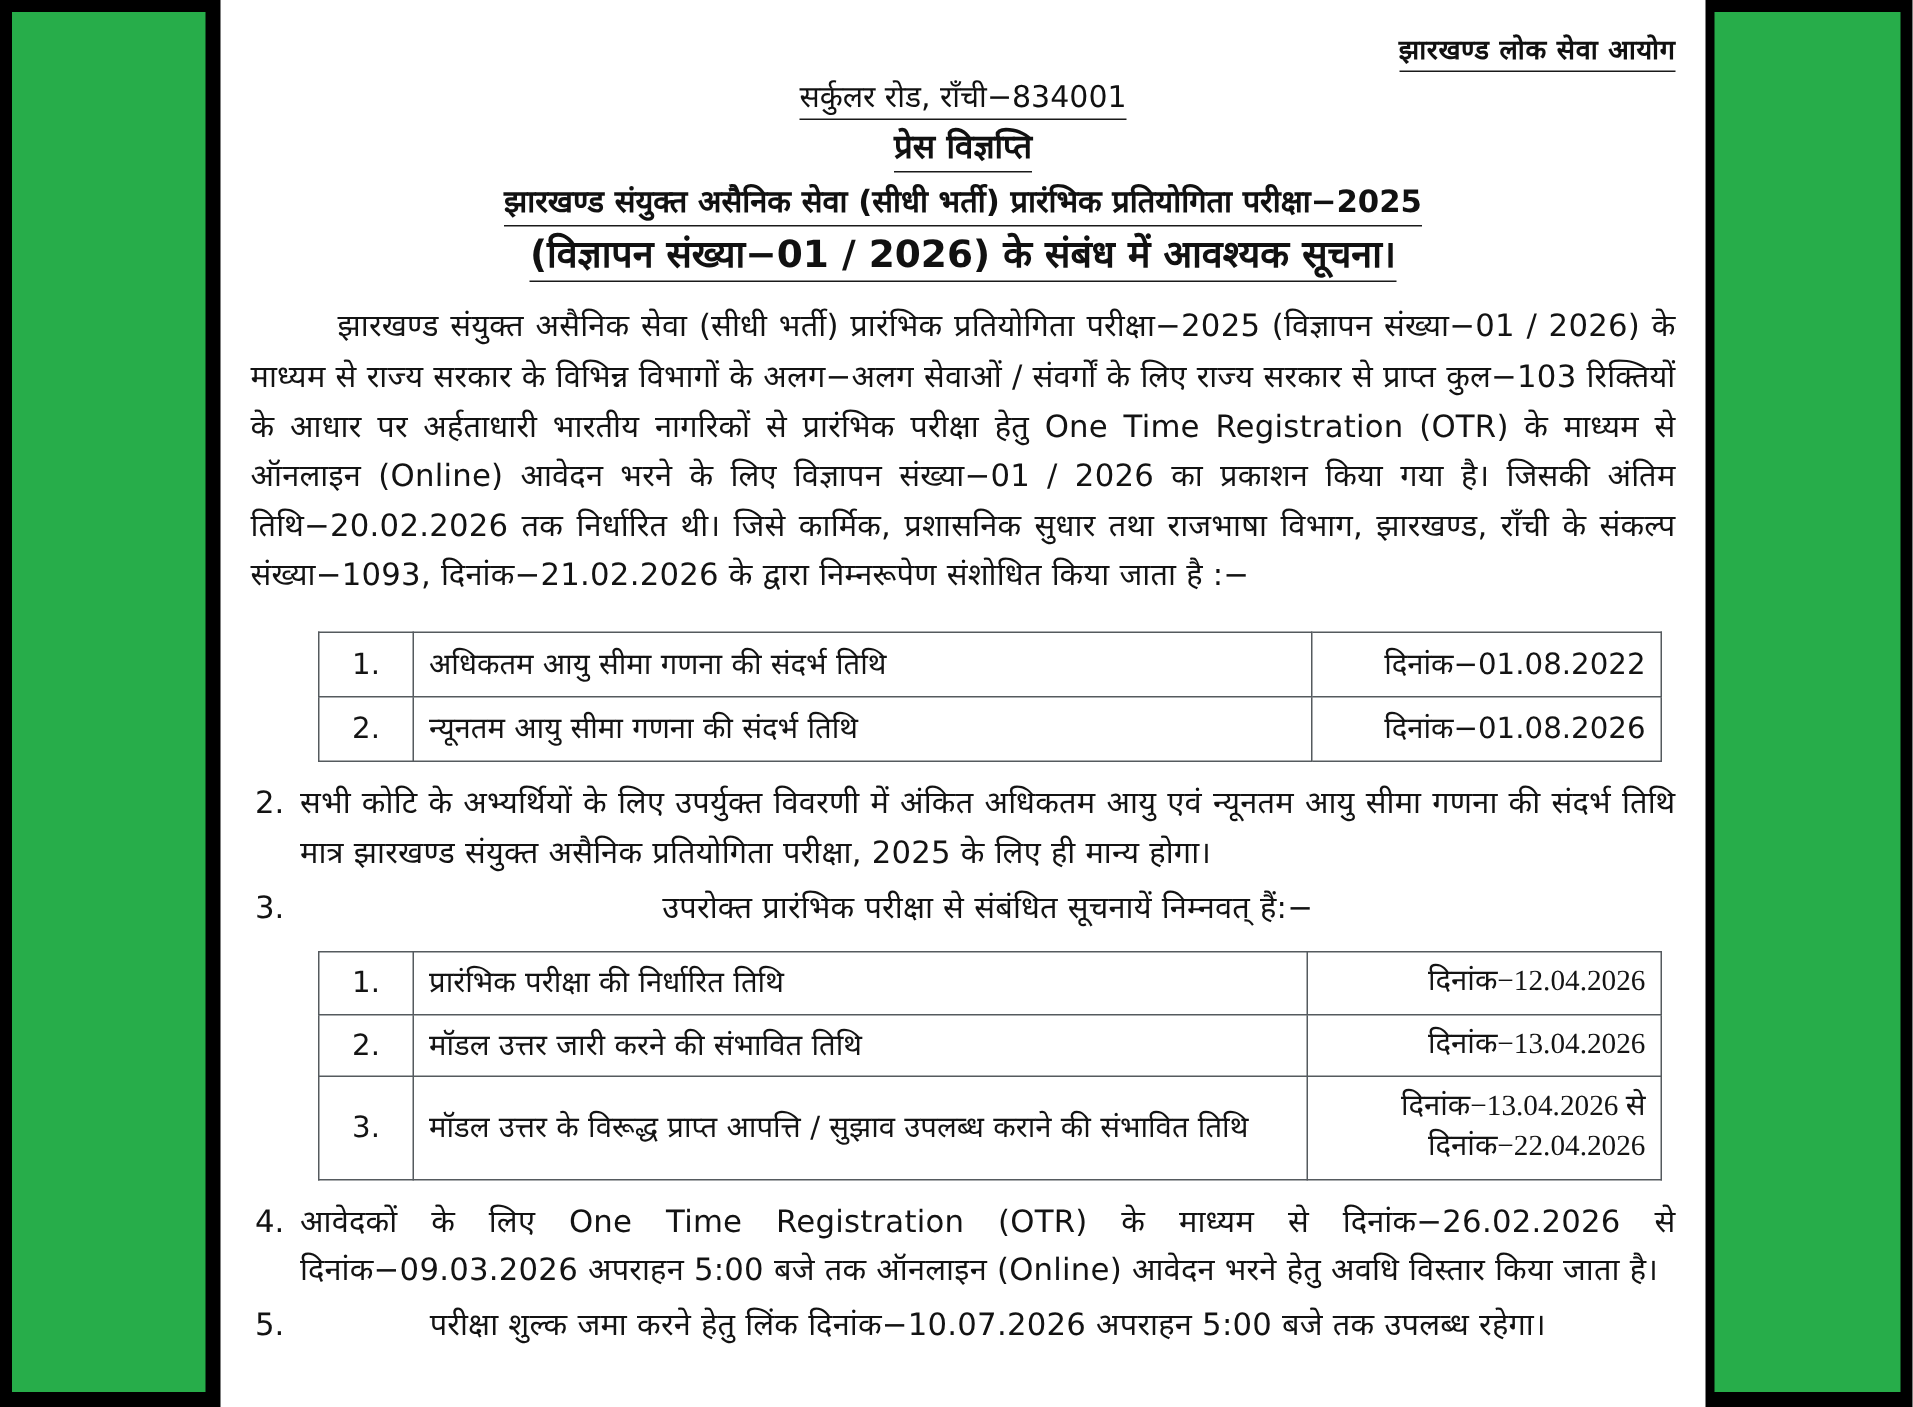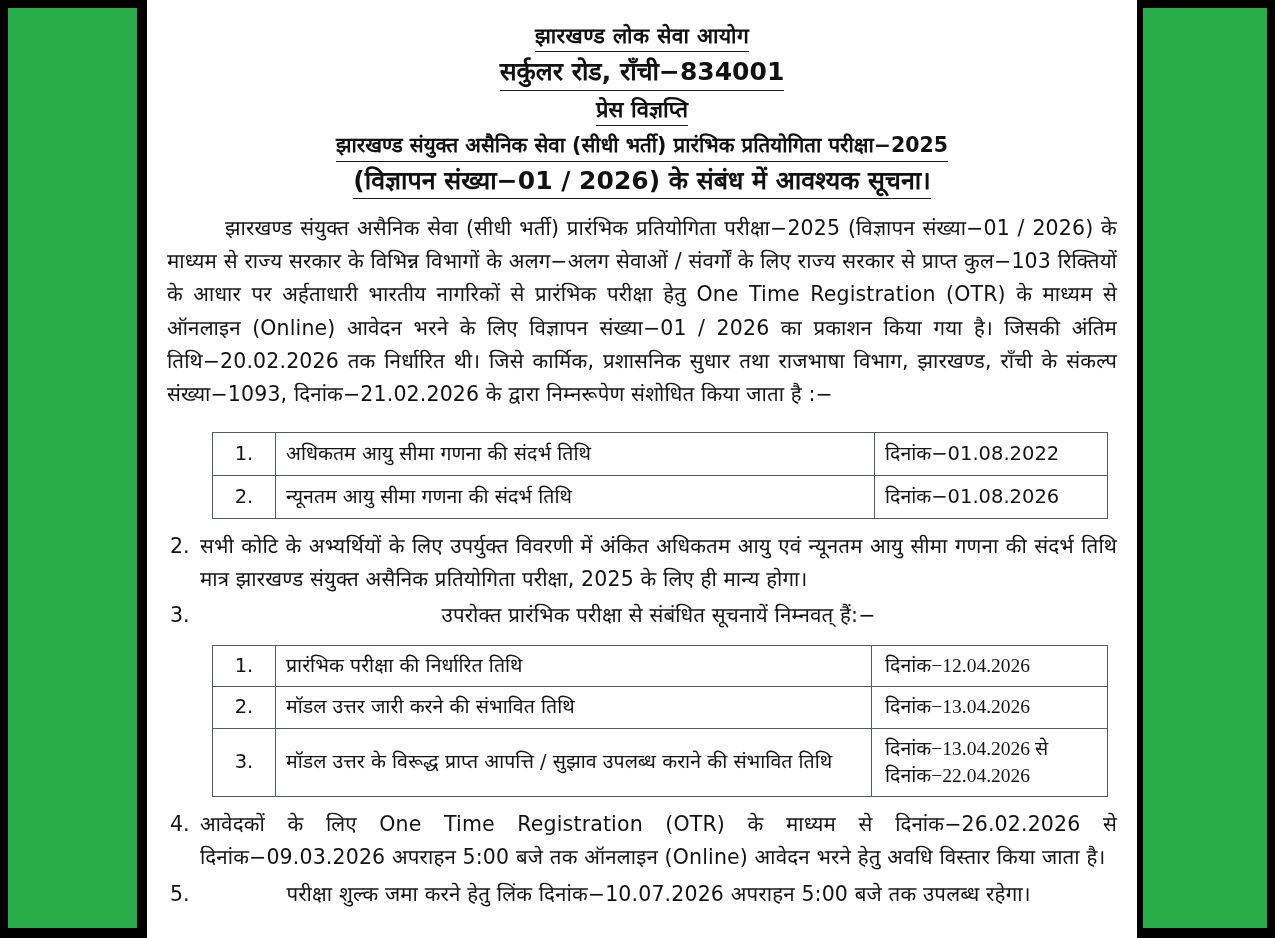--- a/index.html
+++ b/index.html
@@ -53,22 +53,22 @@
     margin: 0 auto;
     color: #111111;
     line-height: 1.34;
     white-space: nowrap;
   }
   .h-inline {
     display: inline-block;
     border-bottom: 1.5px solid #1a1a1a;
     padding-bottom: 1px;
   }
-  .h-title  { font-size: 21px; font-weight: 600; letter-spacing: .4px; }
-  .h-addr   { font-size: 25px; font-weight: 700; margin-top: 3px; }
+  .h-title  { font-size: 18px; font-weight: 600; letter-spacing: .4px; text-align: right; }
+  .h-addr   { font-size: 20px; font-weight: 400; margin-top: 3px; }
   .h-press  { font-size: 22px;   font-weight: 600; margin-top: 4px; }
   .h-sub1   { font-size: 20.5px; font-weight: 600; margin-top: 6px; }
   .h-sub2   { font-size: 25px; font-weight: 700; margin-top: 2px; }
 
   
   .para {
     margin-top: 13px;
     font-size: 20.5px;
     line-height: 1.62;
     color: #131313;
@@ -88,21 +88,21 @@
     color: #141414;
   }
   table.info td {
     border: 1.3px solid #555a5e;
     padding: 6px 10px 7px 10px;
     vertical-align: middle;
     line-height: 1.4;
   }
   table.info .c-sn   { width: 42px;  text-align: center; }
   table.info .c-desc { }
-  table.info .c-date { width: 212px; text-align: left; }
+  table.info .c-date { width: 212px; text-align: right; }
 
   .t1 td { height: 29px; }
   .t2 { margin-top: 11px; font-size: 19px; }
   .t2 td { padding: 4px 9px 5px 9px; }
   .t2 .c-date { width: 214px; text-align: left; padding-left: 13px; font-family: Liberation Serif, serif; }
   .t2 .c-sn { width: 44px; }
 
   
   .item {
     display: flex;

